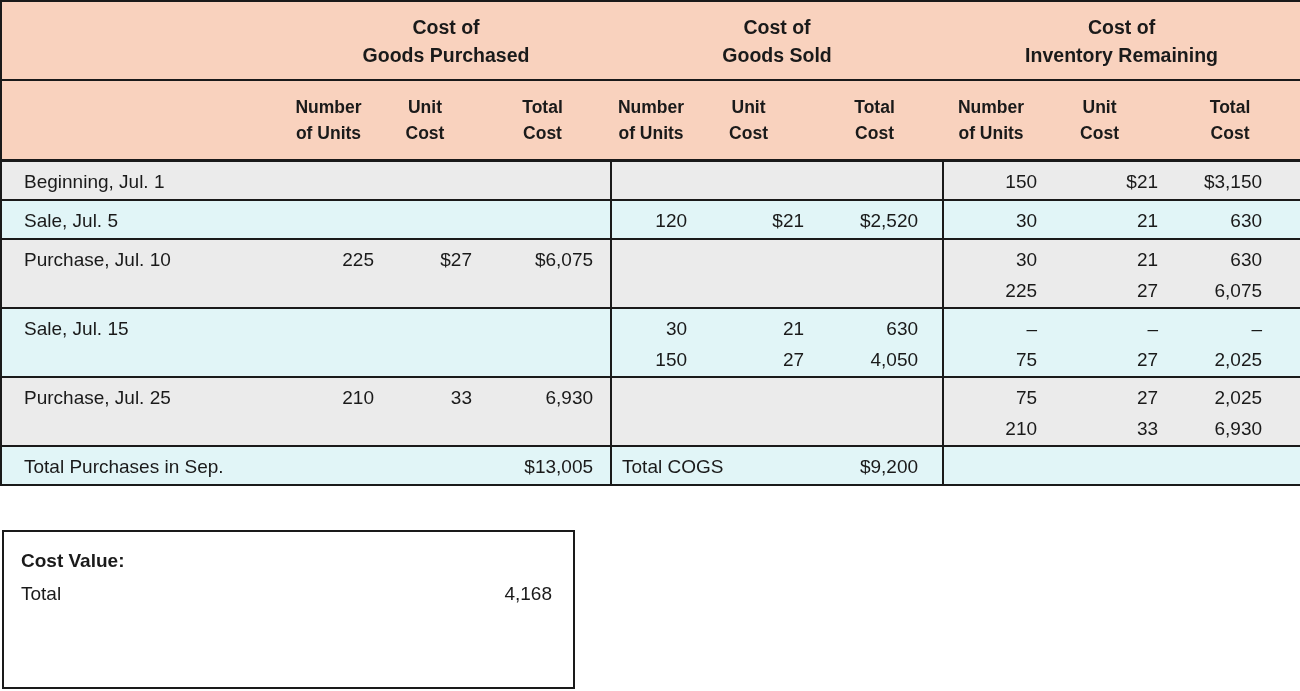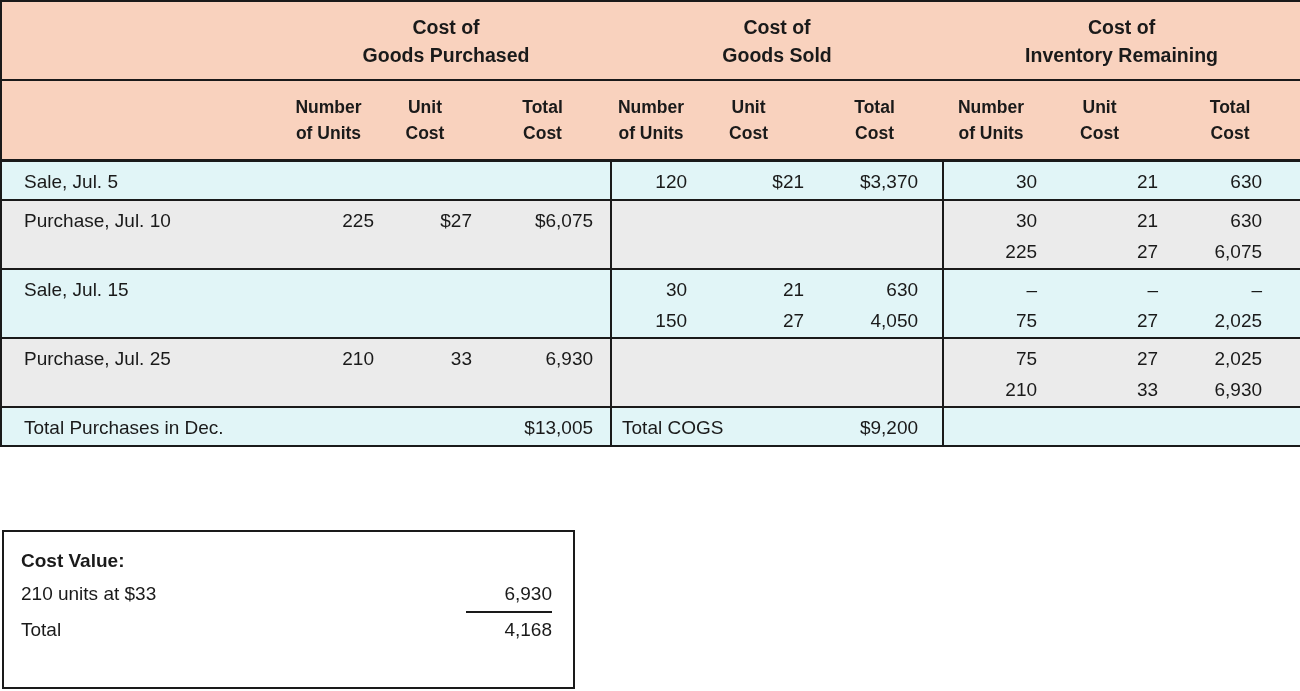--- a/index.html
+++ b/index.html
@@ -130,28 +130,40 @@
 Cost</th>
         <th class="num-h">Number
 of Units</th>
         <th class="num-h">Unit
 Cost</th>
         <th class="num-h">Total
 Cost</th>
       </tr>
     </thead>
     <tbody>
+      <tr class="h1 gray">
+        <td class="label">Beginning, Jul. 1</td>
+        <td class="num pr2"></td>
+        <td class="num pr2"></td>
+        <td class="num pr17"></td>
+        <td class="num pr4 sec-start"></td>
+        <td class="num pr2"></td>
+        <td class="num pr24"></td>
+        <td class="num pr2 sec-start">150</td>
+        <td class="num pr2">$21</td>
+        <td class="num pr38">$3,150</td>
+      </tr>
       <tr class="h1 cyan">
         <td class="label">Sale, Jul. 5</td>
         <td class="num pr2"></td>
         <td class="num pr2"></td>
         <td class="num pr17"></td>
         <td class="num pr4 sec-start">120</td>
         <td class="num pr2">$21</td>
-        <td class="num pr24">$3,370</td>
+        <td class="num pr24">$2,520</td>
         <td class="num pr2 sec-start">30</td>
         <td class="num pr2">21</td>
         <td class="num pr38">630</td>
       </tr>
       <tr class="h2 gray">
         <td class="label">Purchase, Jul. 10</td>
         <td class="num pr2">225</td>
         <td class="num pr2">$27</td>
         <td class="num pr17">$6,075</td>
         <td class="num pr4 sec-start"></td>
@@ -191,33 +203,29 @@
         <td class="num pr2"></td>
         <td class="num pr24"></td>
         <td class="num pr2 sec-start">75
 210</td>
         <td class="num pr2">27
 33</td>
         <td class="num pr38">2,025
 6,930</td>
       </tr>
       <tr class="h1 cyan">
-        <td class="label" colspan="3">Total Purchases in Dec.</td>
+        <td class="label" colspan="3">Total Purchases in Sep.</td>
         <td class="num pr17">$13,005</td>
         <td class="label sec-start" style="padding-left:10px" colspan="2">Total COGS</td>
         <td class="num pr24">$9,200</td>
         <td class="sec-start" colspan="3"></td>
       </tr>
     </tbody>
   </table>
 
   <div class="cost-box">
     <div class="bx-title">Cost Value:</div>
-    <div class="bx-row">
-      <span class="bx-label">210 units at $33</span>
-      <span class="bx-value underline">6,930</span>
-    </div>
     <div class="bx-row">
       <span class="bx-label">Total</span>
       <span class="bx-value">4,168</span>
     </div>
   </div>
 </div>
 
 </body></html>

